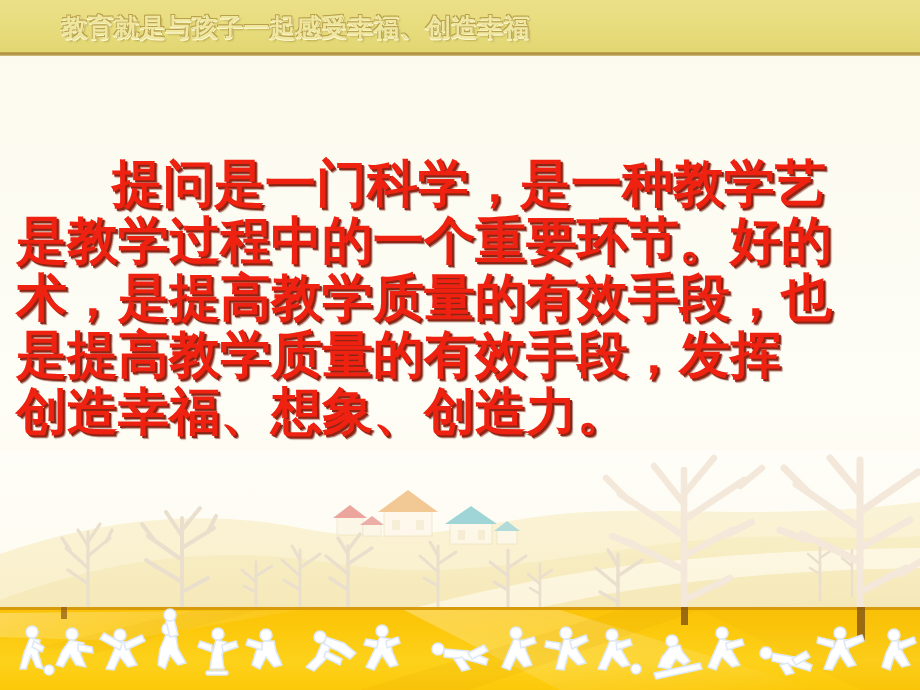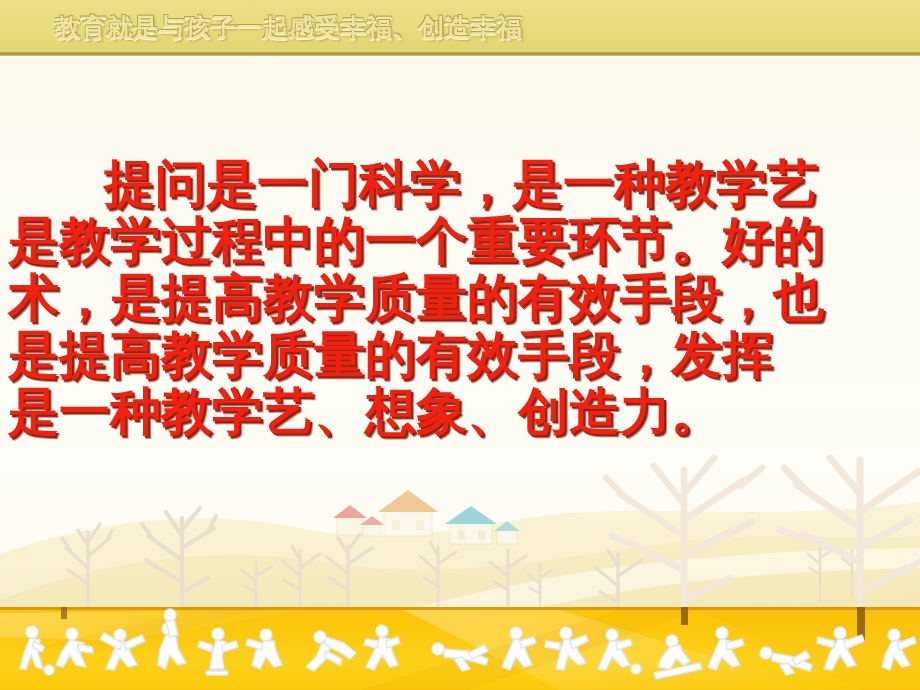--- a/index.html
+++ b/index.html
@@ -38,21 +38,21 @@
   }
   .top-band-rule-soft {
     position: absolute;
     left: 0; top: 56px;
     width: 920px;
     height: 3px;
     background: linear-gradient(to bottom, rgba(180,150,80,0.45), rgba(180,150,80,0));
   }
   .header-title {
     position: absolute;
-    left: 55px;
+    left: 62px;
     top: 11px;
     font-size: 25px;
     font-weight: bold;
     letter-spacing: 1px;
     color: #efe7a0;
     text-shadow:
       -1px -1px 0 #b9a14c,
        1px -1px 0 #b9a14c,
       -1px  1px 0 #fdf8cf,
        1px  1px 0 #fdf8cf,
@@ -96,21 +96,21 @@
     background: #d79a08;
   }
   .band-sheen {
     position: absolute;
     pointer-events: none;
   }
 
   
   .body-text {
     position: absolute;
-    left: 8px;
+    left: 16px;
     top: 155px;
     width: 880px;
   }
   .tline {
     font-size: 51px;
     line-height: 57px;
     font-weight: bold;
     color: #ef2211;
     letter-spacing: 0px;
     white-space: nowrap;
@@ -422,16 +422,16 @@
 
       </g>
     </svg>
   </div>
 
   <div class="body-text">
     <div class="tline indent">提问是一门科学，是一种教学艺</div>
     <div class="tline">是教学过程中的一个重要环节。好的</div>
     <div class="tline">术，是提高教学质量的有效手段，也</div>
     <div class="tline">是提高教学质量的有效手段，发挥</div>
-    <div class="tline">是一种教学艺、想象、创造力。</div>
+    <div class="tline">创造幸福、想象、创造力。</div>
   </div>
 
 </div>
 
 </body></html>

